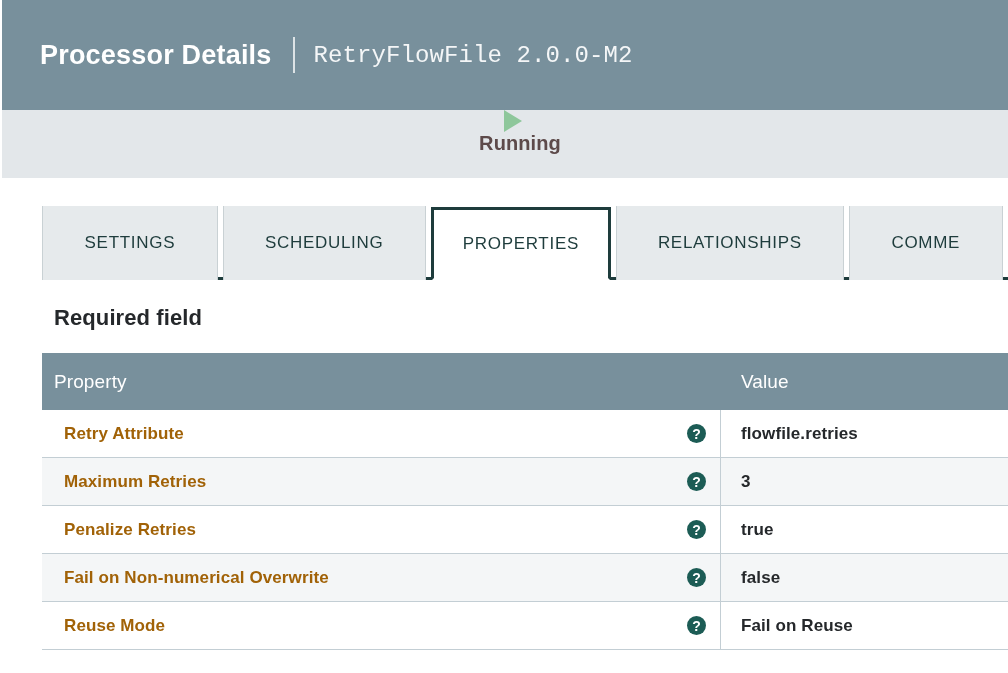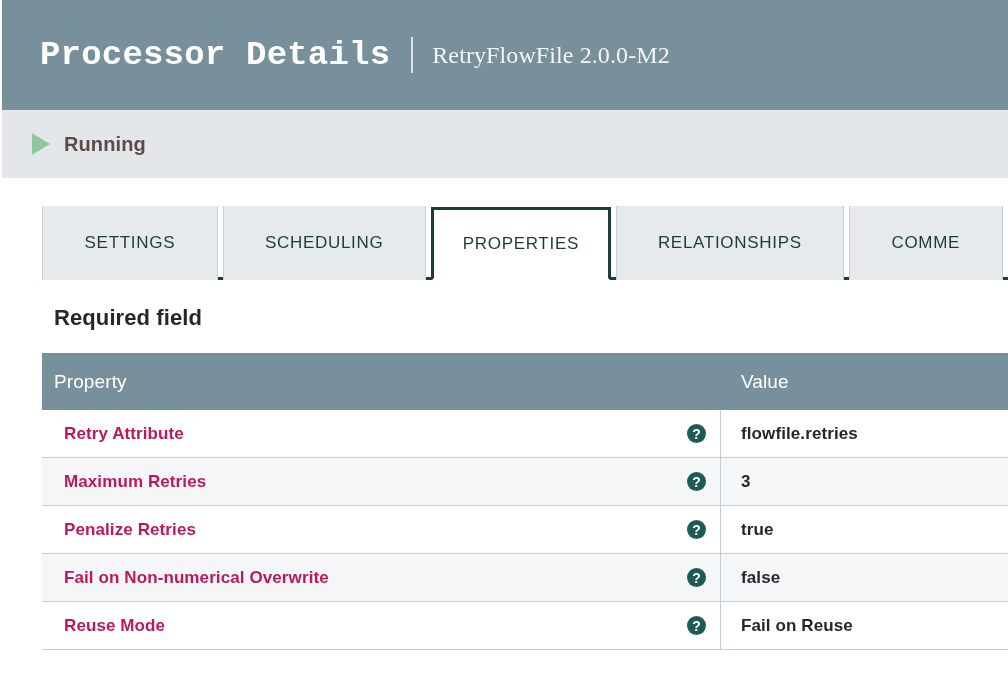--- a/index.html
+++ b/index.html
@@ -18,49 +18,50 @@
 
   
   .header {
     height: 110px;
     background: #78909c;
     display: flex;
     align-items: center;
     padding-left: 38px;
   }
   .header-title {
-    font-family: Liberation Mono, monospace;
-    font-size: 34px;
+    font-family: Liberation Sans, sans-serif;
+    font-size: 27px;
     font-weight: bold;
     color: #ffffff;
     letter-spacing: 0.2px;
     white-space: nowrap;
   }
   .header-divider {
     width: 2px;
     height: 36px;
     background: rgba(255,255,255,0.75);
     margin: 0 19px 0 21px;
     flex: 0 0 auto;
   }
   .header-subtitle {
-    font-family: Liberation Serif, serif;
+    font-family: Liberation Mono, monospace;
     font-size: 24px;
     color: rgba(255,255,255,0.92);
     white-space: nowrap;
     letter-spacing: 0.1px;
   }
 
   
   .statusbar {
     height: 68px;
     background: #e3e7ea;
     display: flex;
     align-items: center;
     padding-left: 30px;
+    flex-direction: column;
   }
   .play-icon {
     width: 0; height: 0;
     border-left: 18px solid #8ec79b;
     border-top: 11px solid transparent;
     border-bottom: 11px solid transparent;
     margin-right: 14px;
     flex: 0 0 auto;
   }
   .status-text {
@@ -161,21 +162,21 @@
     height: 100%;
     display: flex;
     align-items: center;
     justify-content: space-between;
     padding: 0 14px 0 22px;
     border-right: 1px solid #c3ced4;
   }
   .prop-name {
     font-size: 17px;
     font-weight: bold;
-    color: #be185d;
+    color: #a16207;
     letter-spacing: 0.1px;
   }
   .help-icon {
     width: 19px; height: 19px;
     border-radius: 50%;
     background: #1c5c55;
     color: #ffffff;
     font-size: 14px;
     font-weight: bold;
     font-family: "Liberation Sans", sans-serif;

